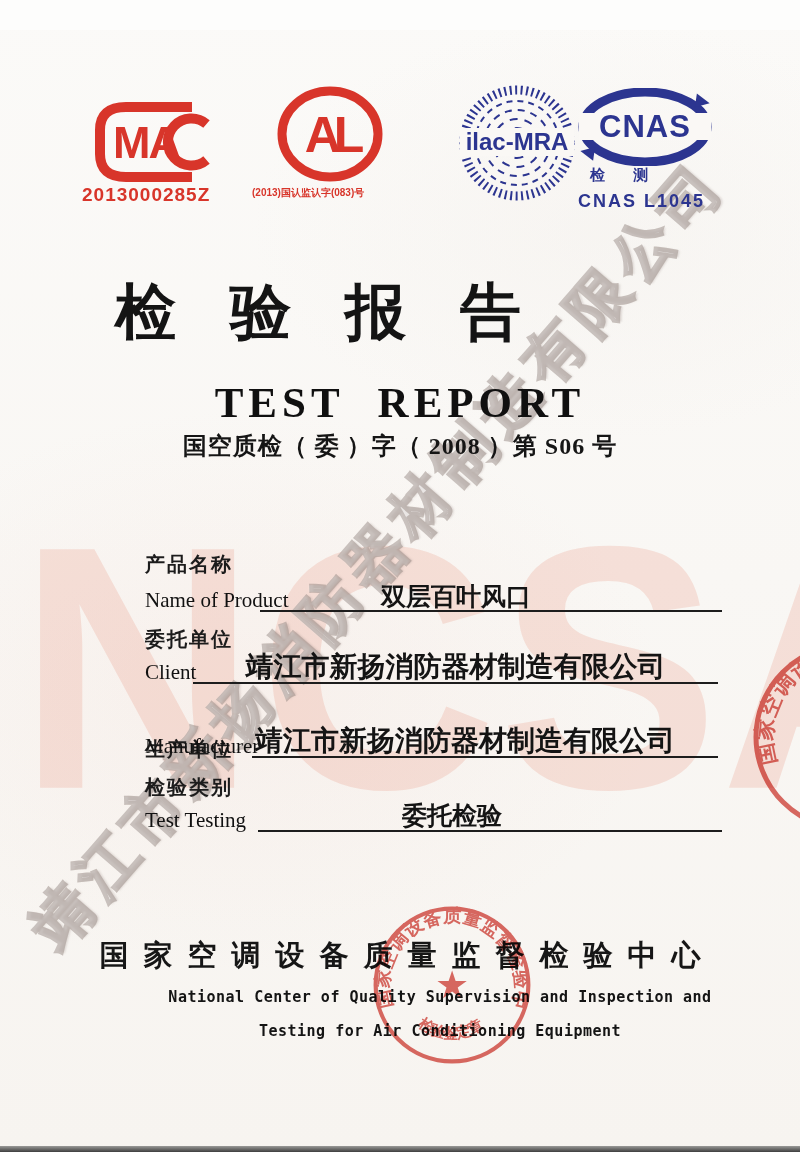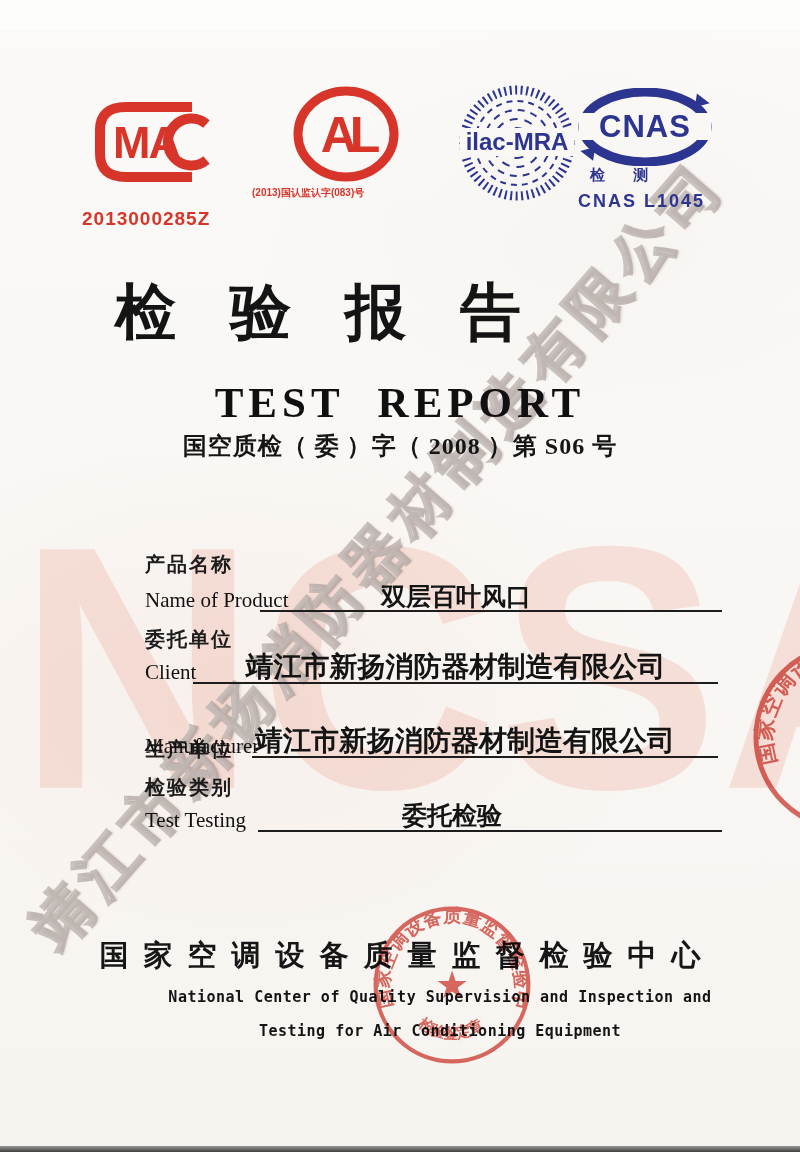--- a/index.html
+++ b/index.html
@@ -99,23 +99,23 @@
   <div class="wm-acronym">NCSA</div>
   <div class="wm-diagonal">靖江市新扬消防器材制造有限公司</div>
 
   <div class="logo" style="left:92px;top:100px;width:126px;height:84px;">
     <svg width="126" height="84" viewBox="0 0 126 84">
       <path d="M 100 7 H 34 Q 8 7 8 30 V 54 Q 8 77 34 77 H 100" fill="none" stroke="#d8352a" stroke-width="10" stroke-linecap="butt"></path>
       <path d="M 114.5 24 A 23.5 23.5 0 1 0 114.5 60" fill="none" stroke="#d8352a" stroke-width="10" stroke-linecap="butt"></path>
       <text x="54" y="58" text-anchor="middle" font-family="Liberation Sans, sans-serif" font-weight="bold" font-size="45" fill="#d8352a" letter-spacing="-2">MA</text>
     </svg>
   </div>
-  <div class="logo-caption cap-red" style="left:82px;top:184px;width:146px;font-size:19px;letter-spacing:1px;margin-top:24px;">2013000285Z</div>
-
-  <div class="logo" style="left:292px;top:86px;width:108px;height:96px;">
+  <div class="logo-caption cap-red" style="left:82px;top:184px;width:146px;font-size:19px;letter-spacing:1px;">2013000285Z</div>
+
+  <div class="logo" style="left:276px;top:86px;width:108px;height:96px;">
     <svg width="108" height="96" viewBox="0 0 108 96">
       <ellipse cx="54" cy="48" rx="48" ry="43" fill="none" stroke="#d8352a" stroke-width="9"></ellipse>
       <text x="55" y="66" text-anchor="middle" font-family="Liberation Sans, sans-serif" font-weight="bold" font-size="50" fill="#d8352a" letter-spacing="-7">AL</text>
     </svg>
   </div>
   <div class="logo-caption cap-red" style="left:252px;top:186px;width:172px;font-size:10px;">(2013)国认监认字(083)号</div>
 
   <div class="logo" style="left:458px;top:84px;width:118px;height:118px;">
     <svg width="118" height="118" viewBox="0 0 118 118">
       <circle cx="59" cy="59" r="53" fill="none" stroke="#2c3590" stroke-width="9" stroke-dasharray="2 3.5"></circle>

